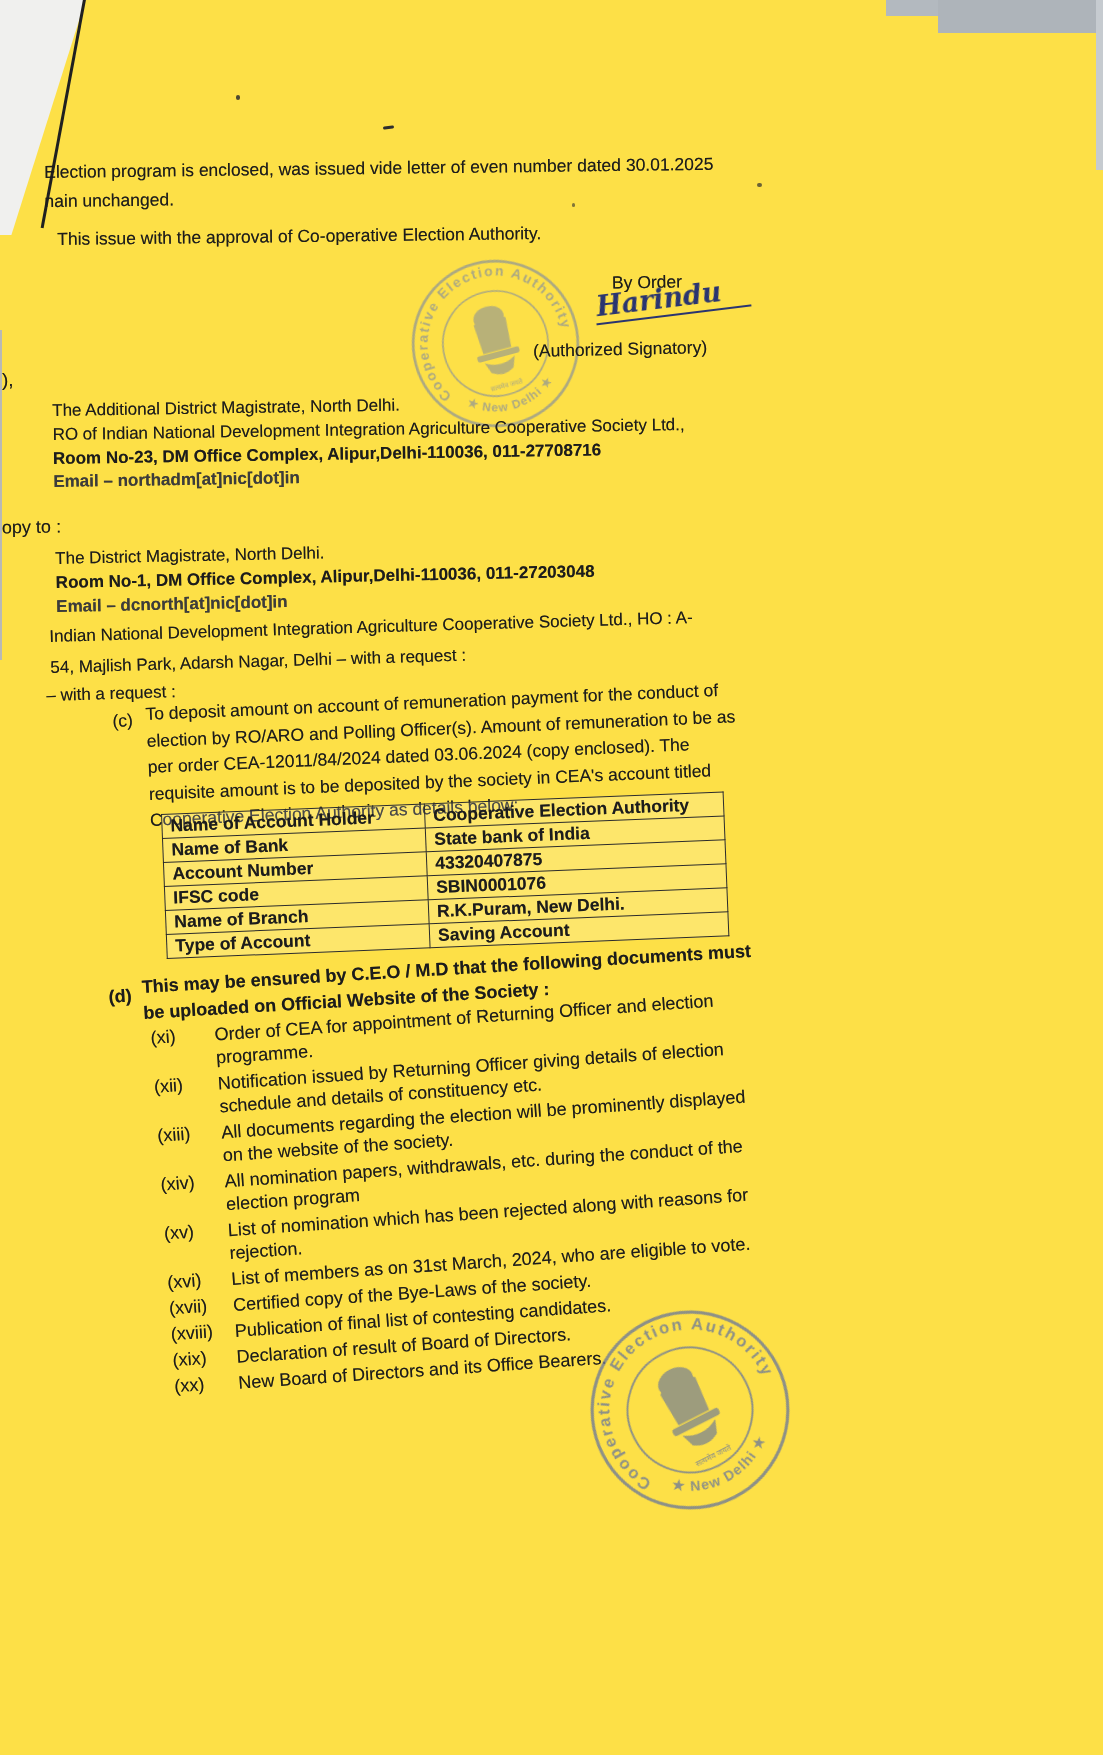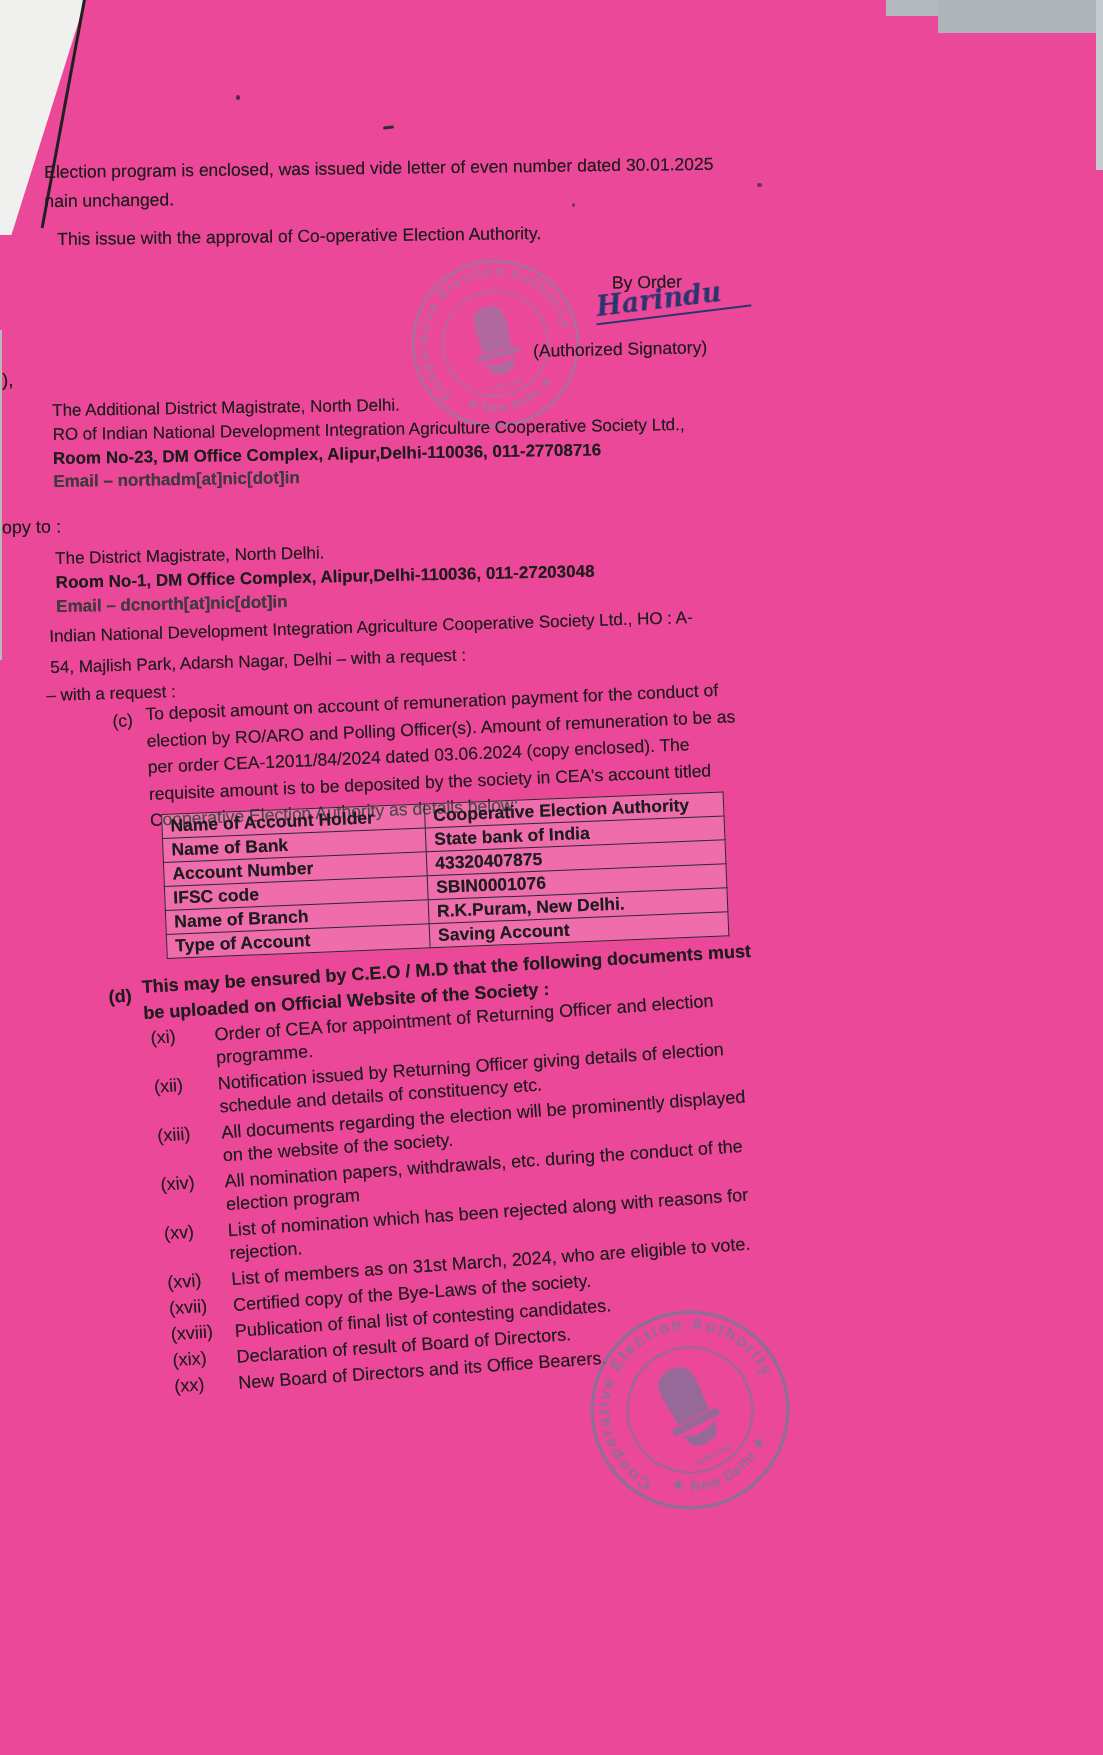--- a/index.html
+++ b/index.html
@@ -1,17 +1,17 @@
 <!DOCTYPE html>
 <html><head>
 <meta charset="utf-8">
 <style>
   html,body{margin:0;padding:0;background:#e9e9e7;}
   .page{
-    position:relative;width:1103px;height:1755px;background:#ec4899;
+    position:relative;width:1103px;height:1755px;background:#fde047;
     overflow:hidden;font-family:"Liberation Sans",sans-serif;color:#1c1c1c;
   }
   .abs{position:absolute;}
   .txt{font-size:17.5px;line-height:1.4;text-shadow:0 0 .6px rgba(25,25,25,.55);}
   .pre{white-space:pre-line;}
   .nowrap{white-space:nowrap;}
   .b{font-weight:700;}
   .sb{font-weight:600;}
   .rot{transform-origin:left top;}
 

